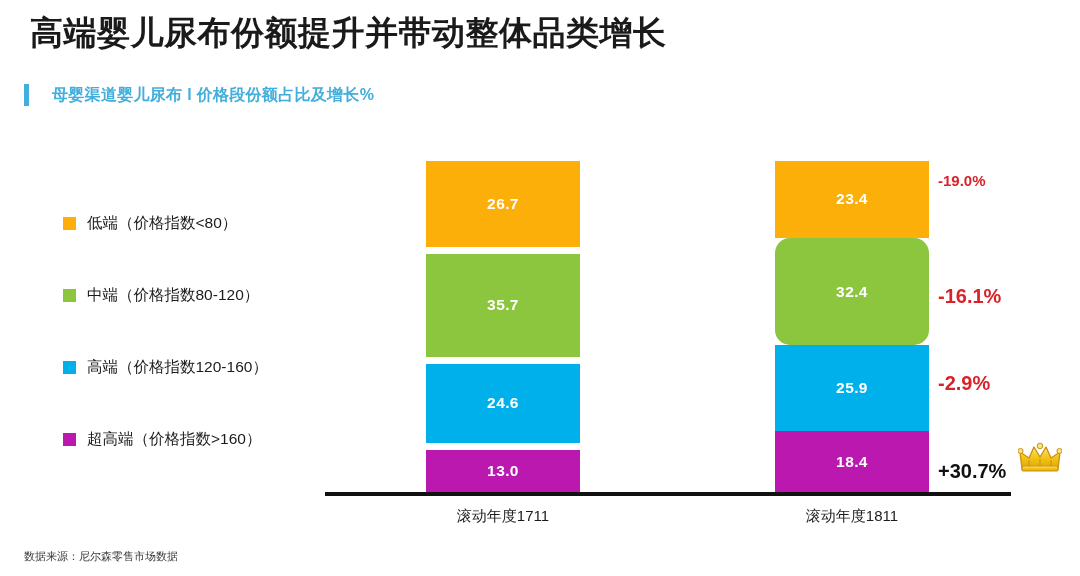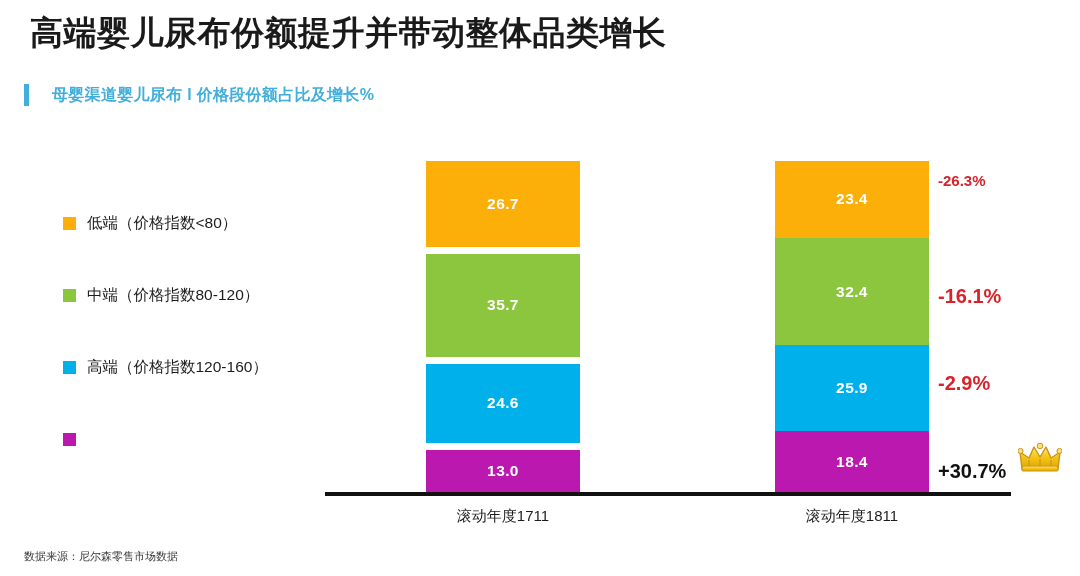--- a/index.html
+++ b/index.html
@@ -174,20 +174,21 @@
     <span class="legend-label">中端（价格指数80-120）</span>
   </div>
 
   <div class="legend-item">
     <span class="legend-swatch" style="background:#00B0EA"></span>
     <span class="legend-label">高端（价格指数120-160）</span>
   </div>
 
   <div class="legend-item">
     <span class="legend-swatch" style="background:#BB18B0"></span>
+    <span class="legend-label">超高端（价格指数&gt;160）</span>
   </div>
 
 </div>
 
 <div id="plot">
 
   <div id="axis-line"></div>
 
   <div class="bar" id="bar-0" style="height: 331px;">
     <div class="segment" style="background: rgb(251, 175, 8); height: 88.377px;">
@@ -202,38 +203,38 @@
     <div class="segment" style="background: rgb(187, 24, 176); height: 43.03px;">
       <span class="segment-value">13.0</span>
     </div>
     <span class="cat-label">滚动年度1711</span>
   </div>
 
   <div class="bar" id="bar-1" style="height: 331.331px;">
     <div class="segment" style="background: rgb(251, 175, 8); height: 77.454px;">
       <span class="segment-value">23.4</span>
     </div>
-    <div class="segment" style="background: rgb(140, 198, 62); height: 107.244px;">
+    <div class="segment" style="background: rgb(140, 198, 62); height: 107.244px; border-radius: 15px;">
       <span class="segment-value">32.4</span>
     </div>
     <div class="segment" style="background: rgb(0, 176, 234); height: 85.729px;">
       <span class="segment-value">25.9</span>
     </div>
     <div class="segment" style="background: rgb(187, 24, 176); height: 60.904px;">
       <span class="segment-value">18.4</span>
     </div>
     <span class="cat-label">滚动年度1811</span>
   </div>
 
 </div>
 
 <div id="growth">
 
   <div class="growth-item" id="growth-0">
-    <span class="growth-value g-neg">-26.3%</span>
+    <span class="growth-value g-neg">-19.0%</span>
   </div>
 
   <div class="growth-item" id="growth-1">
     <span class="growth-value g-neg">-16.1%</span>
   </div>
 
   <div class="growth-item" id="growth-2">
     <span class="growth-value g-neg">-2.9%</span>
   </div>
 

